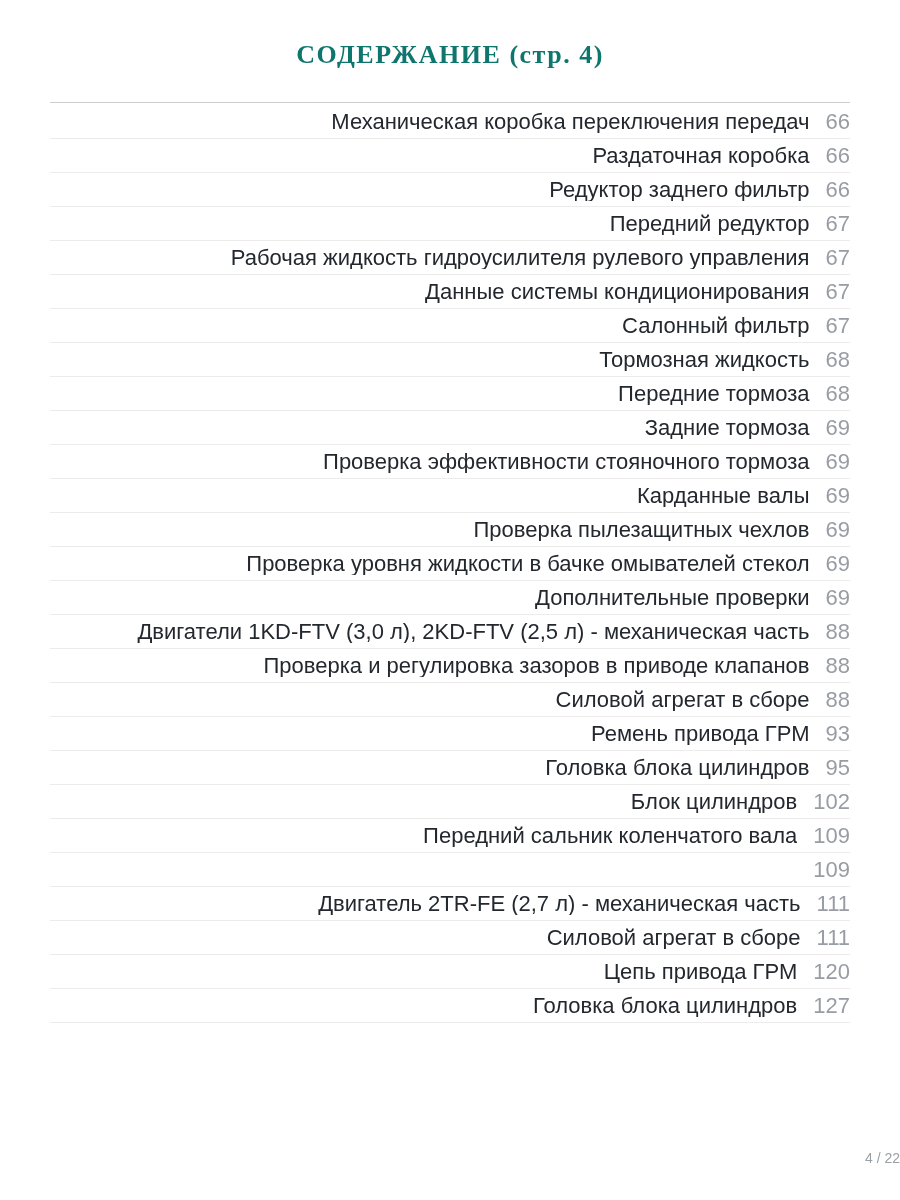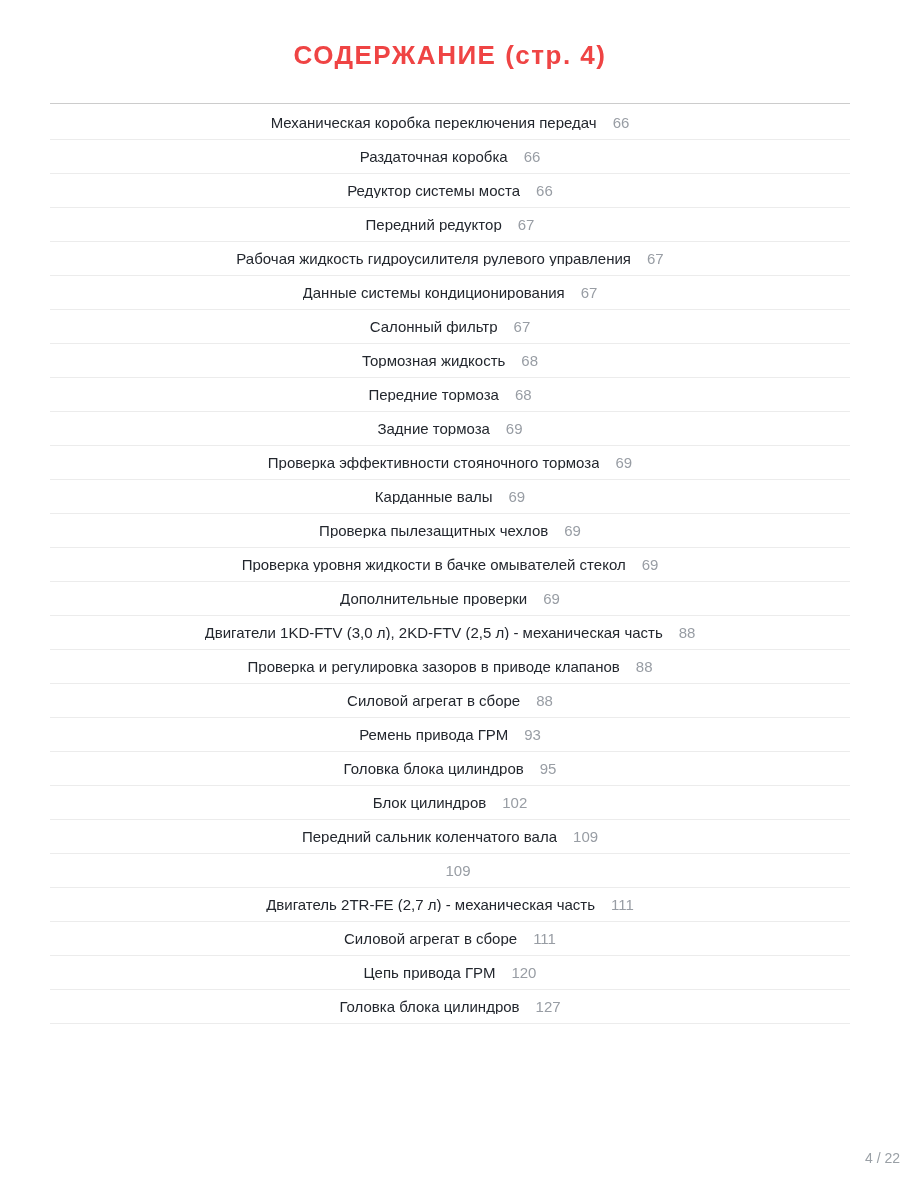--- a/index.html
+++ b/index.html
@@ -17,37 +17,38 @@
       padding: 0 50px;
       background: #ffffff;
       overflow: hidden;
     }
     .title {
       padding-top: 40px;
       text-align: center;
       font-size: 26px;
       font-weight: 700;
       letter-spacing: 1.5px;
-      color: #ef4444;
+      color: #0f766e;
+      font-family: Liberation Serif, serif;
     }
     .rule {
       border: none;
       border-top: 1px solid #cccccc;
       margin-top: 32px;
     }
     .toc {
       margin-top: 2px;
     }
     .toc-row {
       display: flex;
-      justify-content: center;
+      justify-content: flex-end;
       align-items: center;
       height: 34px;
       border-bottom: 1px solid #ececec;
-      font-size: 15px;
+      font-size: 22px;
       line-height: 1;
     }
     .toc-label {
       color: #23272e;
       white-space: nowrap;
       overflow: hidden;
       text-overflow: ellipsis;
     }
     .toc-page {
       color: #989da4;
@@ -77,21 +78,21 @@
     <span class="toc-label">Механическая коробка переключения передач</span>
     <span class="toc-page">66</span>
   </div>
 
   <div class="toc-row">
     <span class="toc-label">Раздаточная коробка</span>
     <span class="toc-page">66</span>
   </div>
 
   <div class="toc-row">
-    <span class="toc-label">Редуктор системы моста</span>
+    <span class="toc-label">Редуктор заднего фильтр</span>
     <span class="toc-page">66</span>
   </div>
 
   <div class="toc-row">
     <span class="toc-label">Передний редуктор</span>
     <span class="toc-page">67</span>
   </div>
 
   <div class="toc-row">
     <span class="toc-label">Рабочая жидкость гидроусилителя рулевого управления</span>

